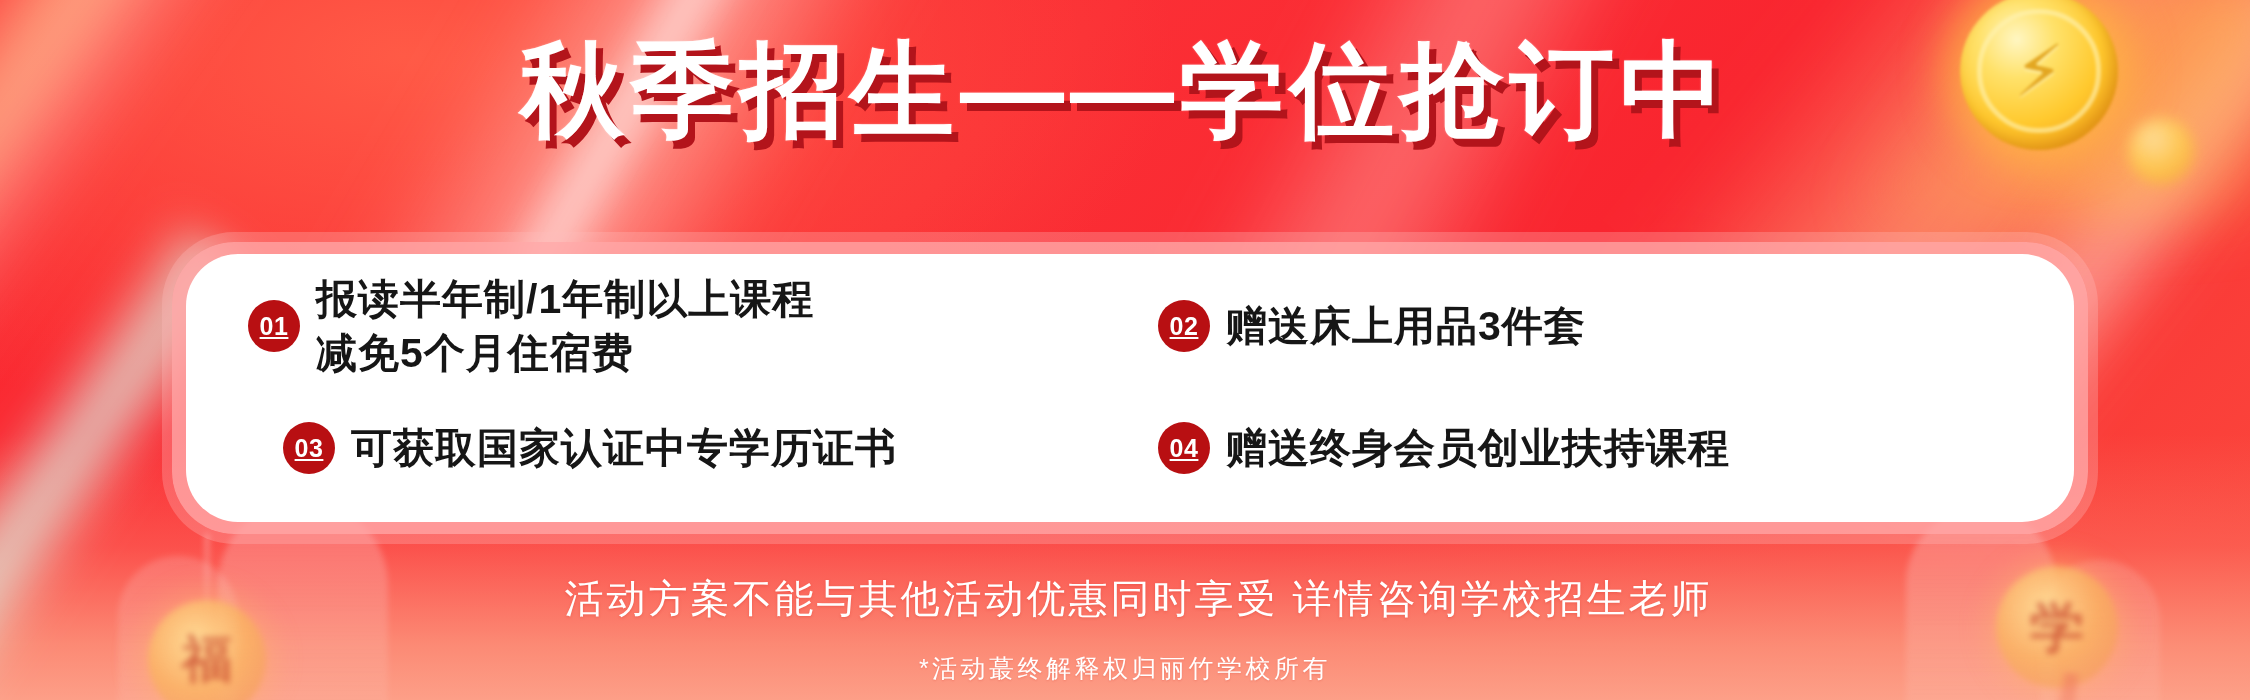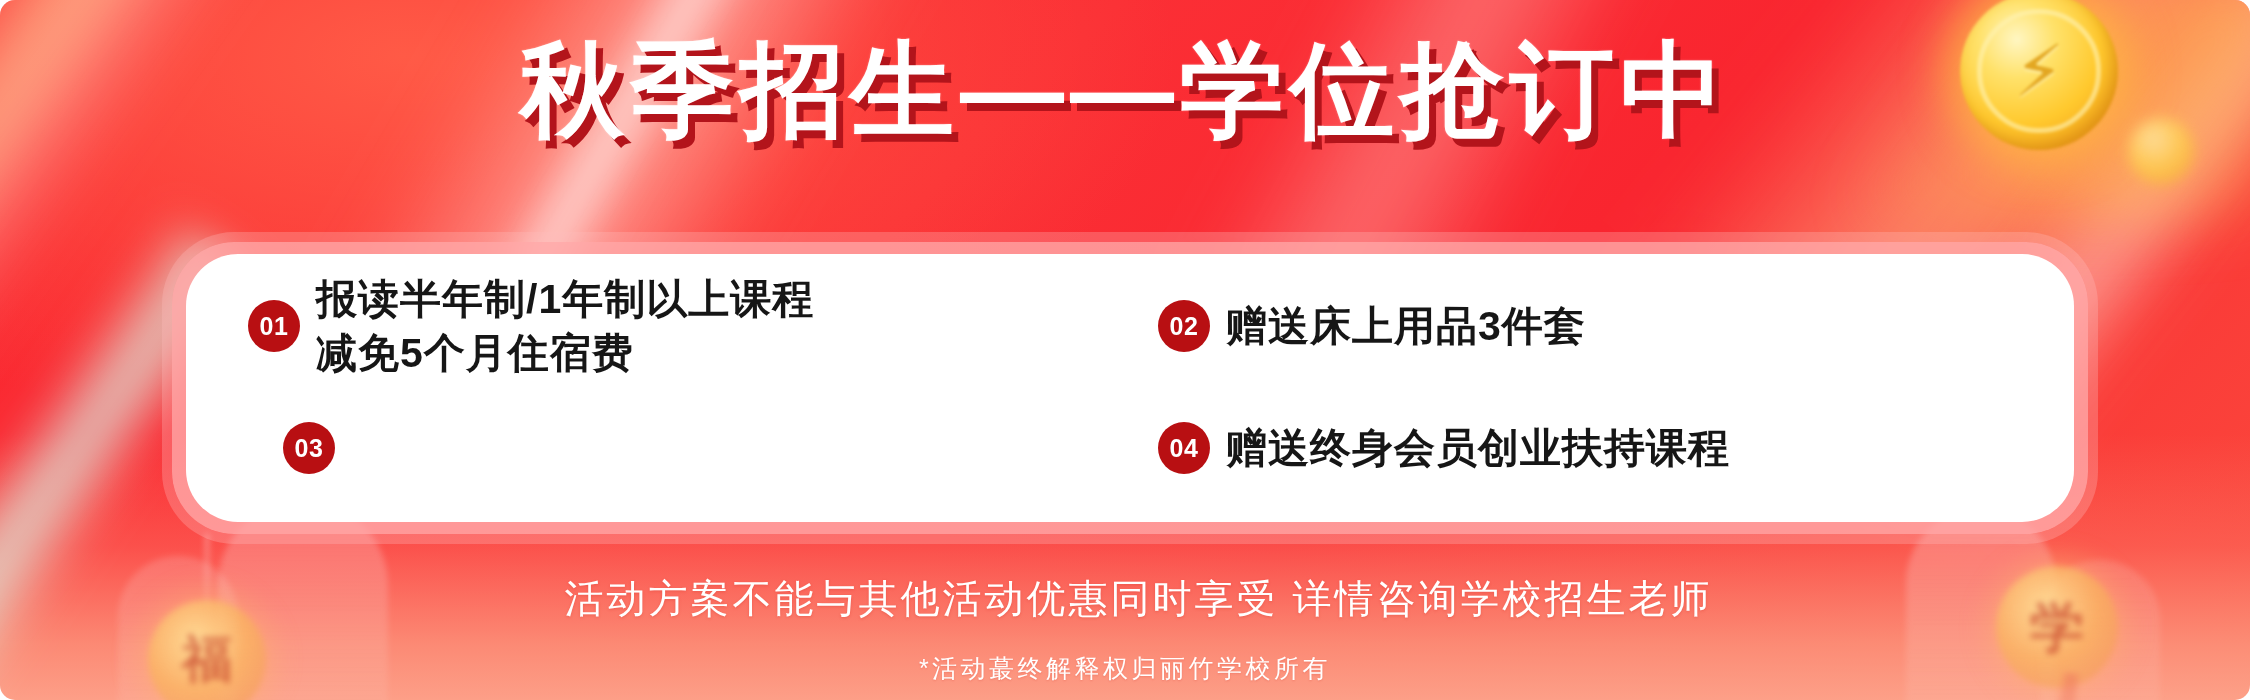--- a/index.html
+++ b/index.html
@@ -11,21 +11,20 @@
     position:relative;width:2250px;height:700px;overflow:hidden;
     background:
       linear-gradient(180deg,
         rgba(250,40,48,0) 0%,
         rgba(250,40,48,0) 62%,
         rgba(252,110,95,0.55) 78%,
         rgba(252,150,125,0.88) 92%,
         rgba(253,165,140,0.95) 100%),
       radial-gradient(ellipse 1400px 700px at 18% 8%, #ff5a46 0%, rgba(255,90,70,0) 55%),
       linear-gradient(135deg,#fa2730 0%,#fb2f35 38%,#f9252f 62%,#fb4b3e 100%);
-    border-radius: 15px;
   }
 
   
   .streak{position:absolute;pointer-events:none;}
   .streak.s1{left:-180px;top:-260px;width:210px;height:1000px;
     background:linear-gradient(90deg,rgba(255,240,200,0) 0%,rgba(255,236,180,.62) 45%,rgba(255,255,255,.20) 70%,rgba(255,255,255,0) 100%);
     transform:rotate(35deg);filter:blur(26px);}
   .streak.s2{left:-60px;top:180px;width:120px;height:760px;
     background:linear-gradient(90deg,rgba(200,255,235,0) 0%,rgba(215,255,240,.75) 50%,rgba(255,255,255,0) 100%);
     transform:rotate(35deg);filter:blur(20px);}
@@ -113,21 +112,21 @@
   }
   .benefit{display:flex;align-items:center;gap:16px;box-sizing:border-box;}
   .benefit.b1{padding:10px 0 0 62px;align-items:center;}
   .benefit.b2{padding:10px 0 0 28px;align-items:center;}
   .benefit.b3{padding:0 0 14px 97px;align-items:center;}
   .benefit.b4{padding:0 0 14px 28px;align-items:center;}
   .badge{
     flex:0 0 auto;width:52px;height:52px;border-radius:50%;
     background:#b80f12;color:#ffffff;
     display:flex;align-items:center;justify-content:center;
-    font-size:25px;font-weight:700;letter-spacing:.5px;
+    font-size:25px;font-weight:700;letter-spacing:.5px;text-decoration:underline;
   }
   .btext{
     color:#161616;font-weight:700;font-size:41px;line-height:1.32;
     letter-spacing:1px;white-space:nowrap;
   }
   .btext .line2{display:block;}
 
   
   .footer{
     position:absolute;left:0;right:0;top:572px;text-align:center;z-index:7;
@@ -195,20 +194,23 @@
 
     <div class="benefit b2">
       <span class="badge">02</span>
       <span class="btext">
         <span>赠送床上用品3件套</span>
       </span>
     </div>
 
     <div class="benefit b3">
       <span class="badge">03</span>
+      <span class="btext">
+        <span>可获取国家认证中专学历证书</span>
+      </span>
     </div>
 
     <div class="benefit b4">
       <span class="badge">04</span>
       <span class="btext">
         <span>赠送终身会员创业扶持课程</span>
       </span>
     </div>
 
   </div>

